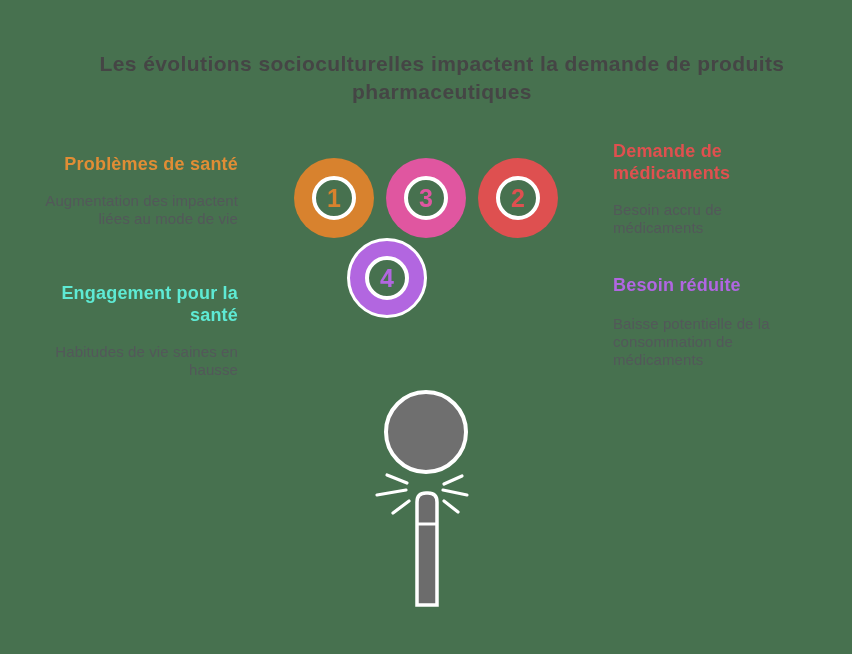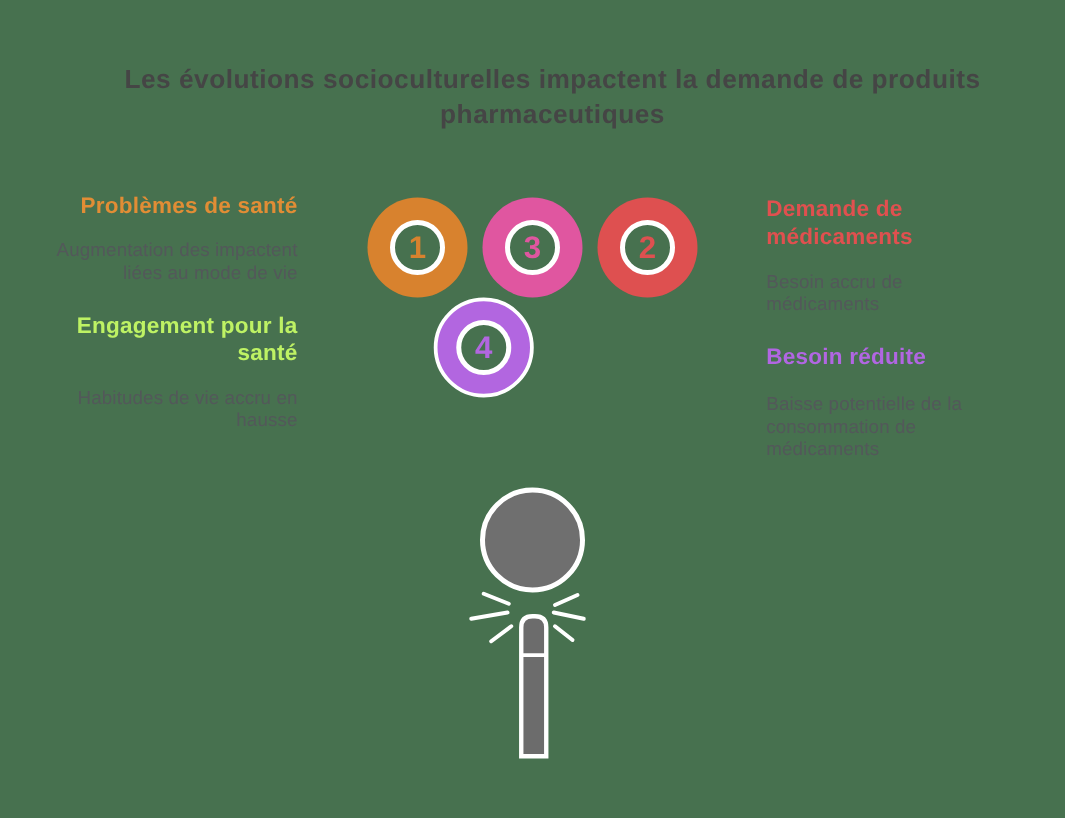--- a/index.html
+++ b/index.html
@@ -23,21 +23,21 @@
     font-size: 21px;
     line-height: 28px;
     font-weight: 700;
     letter-spacing: 0.4px;
   }
   .title span { display: block; }
 
   .sec { position: absolute; }
   .sec-a { left: 28px;  top: 153px; width: 210px; text-align: right; }
   .sec-b { left: 28px;  top: 249px; width: 210px; text-align: right; }
-  .sec-c { left: 613px; top: 156px; width: 175px; text-align: left; }
+  .sec-c { left: 613px; top: 140px; width: 175px; text-align: left; }
   .sec-d { left: 613px; top: 274px; width: 175px; text-align: left; }
   .sec-heading {
     margin: 0;
     font-size: 18px;
     line-height: 22px;
     font-weight: 700;
     letter-spacing: 0.2px;
   }
   .sec-body {
     margin: 17px 0 0 0;
@@ -101,22 +101,22 @@
     <span>Les évolutions socioculturelles impactent la demande de produits</span>
     <span>pharmaceutiques</span>
   </h1>
 
   <section class="sec sec-a">
     <h2 class="sec-heading" style="color: rgb(225, 141, 53);">Problèmes de santé</h2>
     <p class="sec-body" style="color: rgb(83, 88, 90);">Augmentation des impactent liées au mode de vie</p>
   </section>
 
   <section class="sec sec-b">
-    <h2 class="sec-heading" style="color: #bef264;">Engagement pour la santé</h2>
-    <p class="sec-body" style="color: rgb(83, 88, 90);">Habitudes de vie accru en hausse</p>
+    <h2 class="sec-heading" style="color: #5eead4; margin-top: 33px;">Engagement pour la santé</h2>
+    <p class="sec-body" style="color: rgb(83, 88, 90);">Habitudes de vie saines en hausse</p>
   </section>
 
   <section class="sec sec-c">
     <h2 class="sec-heading" style="color: rgb(224, 80, 79);">Demande de médicaments</h2>
     <p class="sec-body" style="color: rgb(83, 88, 90);">Besoin accru de médicaments</p>
   </section>
 
   <section class="sec sec-d">
     <h2 class="sec-heading" style="color: rgb(177, 102, 226);">Besoin réduite</h2>
     <p class="sec-body" style="color: rgb(83, 88, 90);">Baisse potentielle de la consommation de médicaments</p>

